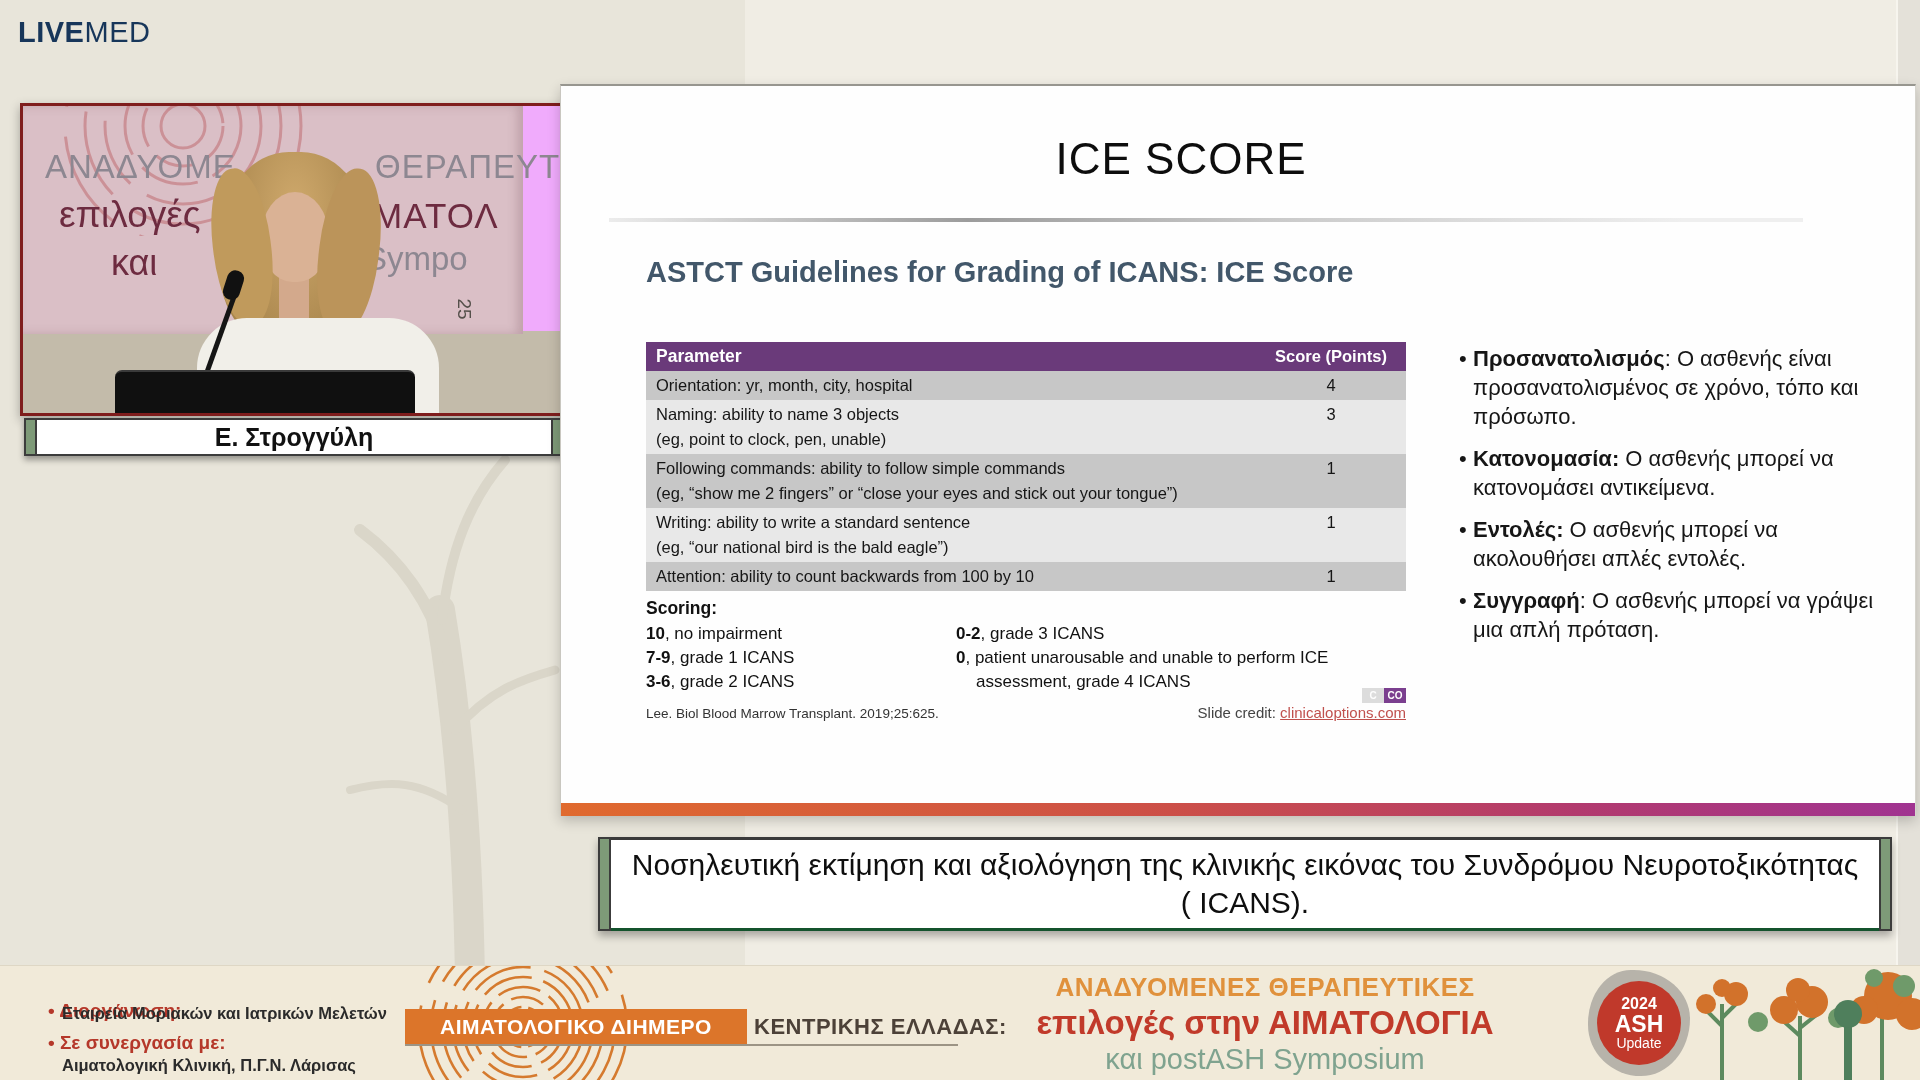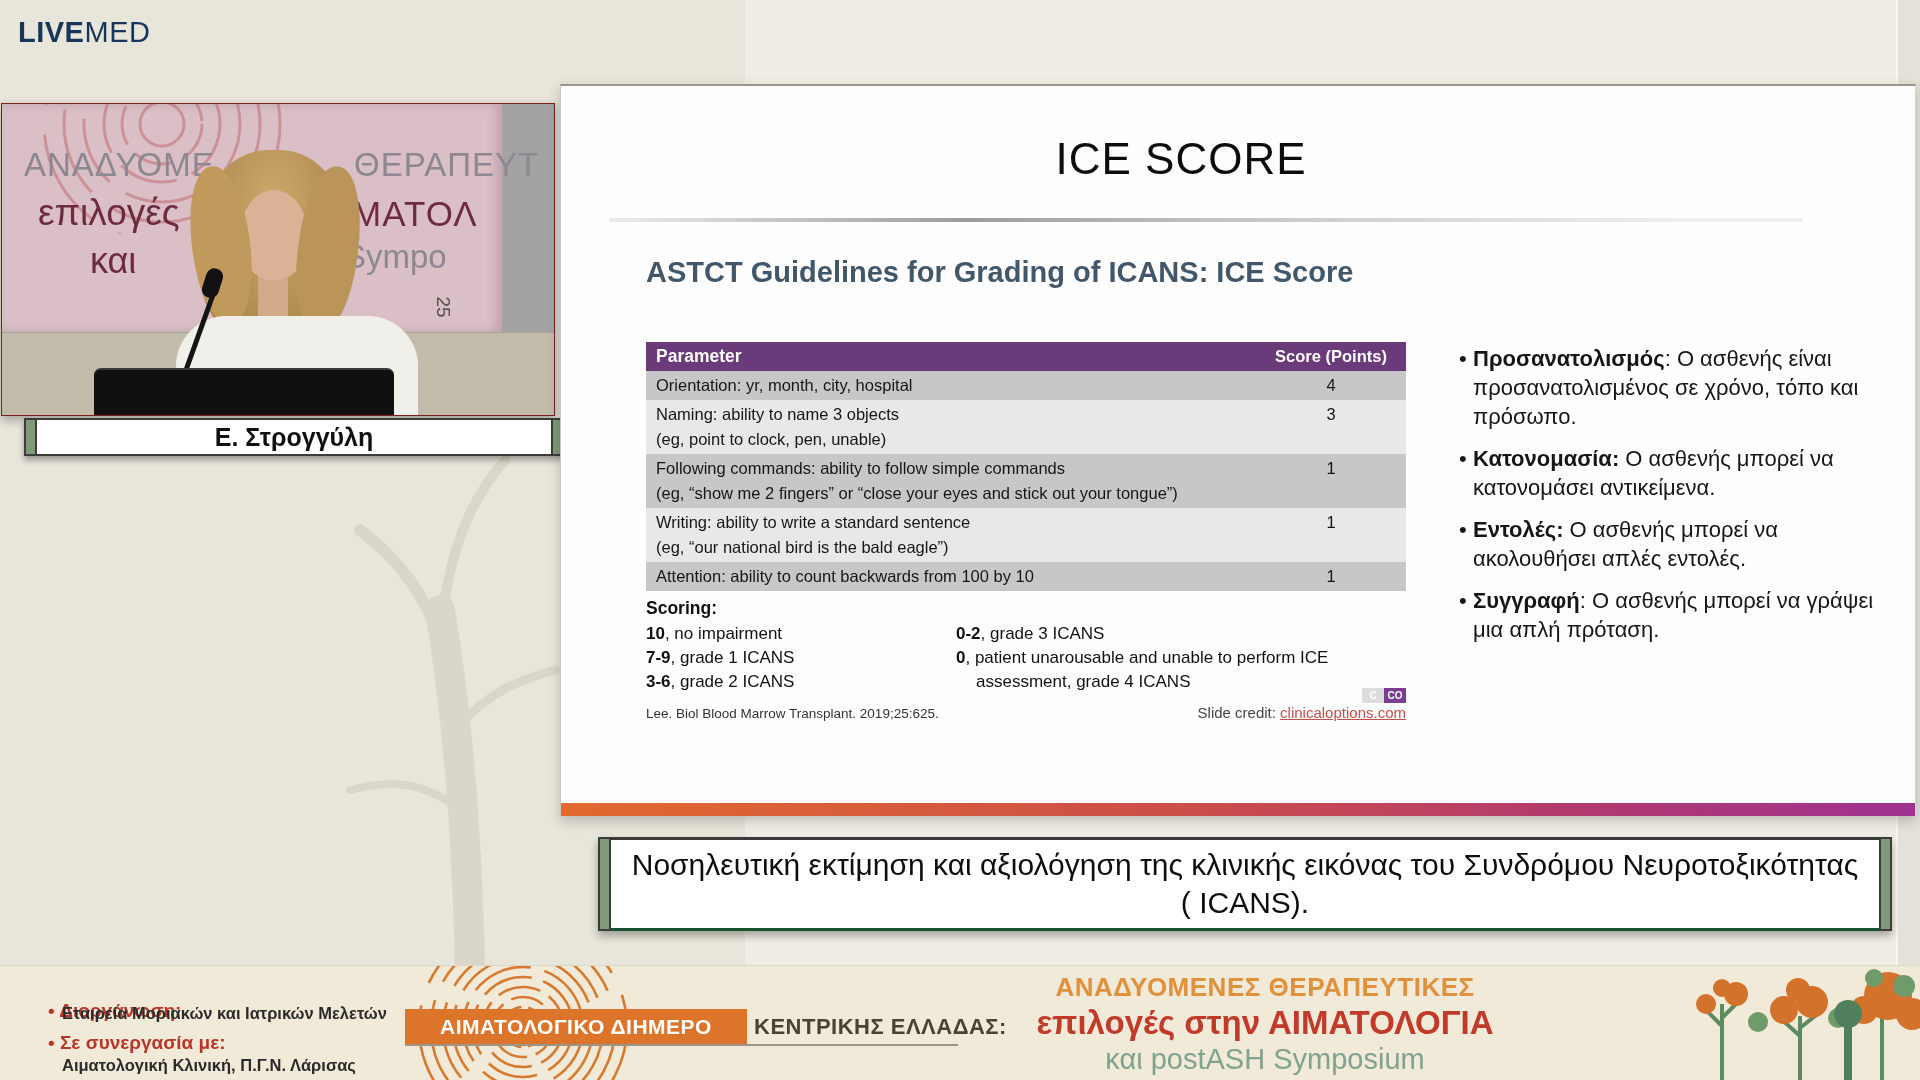--- a/index.html
+++ b/index.html
@@ -10,22 +10,22 @@
   
   #bg-left  { left:0; top:0; width:745px; height:1080px; background:#e8e5da; }
   #bg-right { left:745px; top:0; width:1175px; height:1080px; background:#f0ede4; }
   #bg-strip { left:1896px; top:0; width:24px; height:1080px; background:#e4e1d9; border-left:2px solid #f7f5ee; }
 
   
   #logo { left:18px; top:16px; font-size:29px; letter-spacing:.5px; color:#17365a; }
   #logo b { font-weight:800; } #logo span { font-weight:400; }
 
   
-  #video { left:1px; top:103px; width:554px; height:313px; background:#a3a3a3;
-    border:1px solid #7f1d1d; box-shadow:0 4px 10px rgba(0,0,0,.3); overflow:hidden; }
+  #video { left:20px; top:103px; width:554px; height:313px; background:#f0abfc;
+    border:3px solid #7f1d1d; box-shadow:0 4px 10px rgba(0,0,0,.3); overflow:hidden; }
   .v-floor { left:0; bottom:0; width:100%; height:82px; background:#c3bbaa; }
   .v-banner { left:0; top:0; width:500px; height:228px; background:#dabfc6;
     box-shadow:inset -6px 0 10px rgba(120,80,90,.25); }
   .v-banner svg { position:absolute; left:-30px; top:-70px; opacity:.45; }
   .v-txt { position:absolute; white-space:nowrap; }
   .v-t1a { left:22px;  top:42px;  font-size:33px; color:#8d8791; letter-spacing:1px; }
   .v-t1b { left:352px; top:42px;  font-size:33px; color:#8d8791; letter-spacing:1px; }
   .v-t2a { left:36px;  top:88px;  font-size:37px; color:#6d2b40; }
   .v-t2b { left:350px; top:90px;  font-size:35px; color:#6d2b40; letter-spacing:1px; }
   .v-t3a { left:88px;  top:136px; font-size:36px; color:#6d2b40; }
@@ -289,20 +289,27 @@
   <div class="abs f-banner">ΑΙΜΑΤΟΛΟΓΙΚΟ ΔΙΗΜΕΡΟ</div>
   <div class="abs f-bdark">ΚΕΝΤΡΙΚΗΣ ΕΛΛΑΔΑΣ:</div>
   <div class="abs f-underline"></div>
 
   <div class="abs f-congress">
     <div class="fc-1">ΑΝΑΔΥΟΜΕΝΕΣ ΘΕΡΑΠΕΥΤΙΚΕΣ</div>
     <div class="fc-2">επιλογές στην ΑΙΜΑΤΟΛΟΓΙΑ</div>
     <div class="fc-3">και postASH Symposium</div>
   </div>
 
+  <div class="abs f-badge-stone">
+    <div class="abs f-badge">
+      <div class="fb-1">2024</div>
+      <div class="fb-2">ASH</div>
+      <div class="fb-3">Update</div>
+    </div>
+  </div>
 
   <svg class="abs f-trees" width="228" height="115">
     <g stroke="#5d8a5e" stroke-width="4" fill="none">
       <path d="M30 115 V38 M30 60 L12 42 M30 52 L48 34"></path>
       <path d="M108 115 V50 M108 70 L88 52 M108 62 L128 46"></path>
       <path d="M190 115 V45"></path>
     </g>
     <g fill="#d2722b">
       <circle cx="14" cy="38" r="10"></circle>
         <circle cx="44" cy="28" r="12"></circle>

